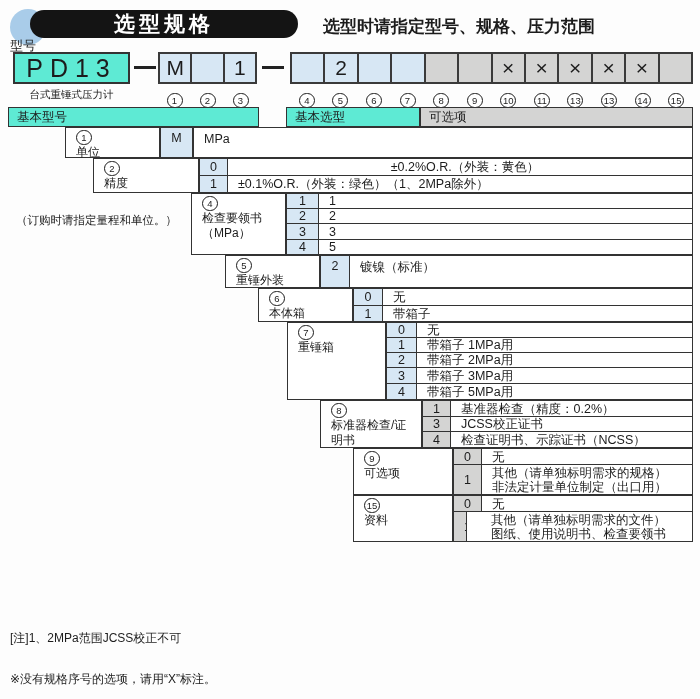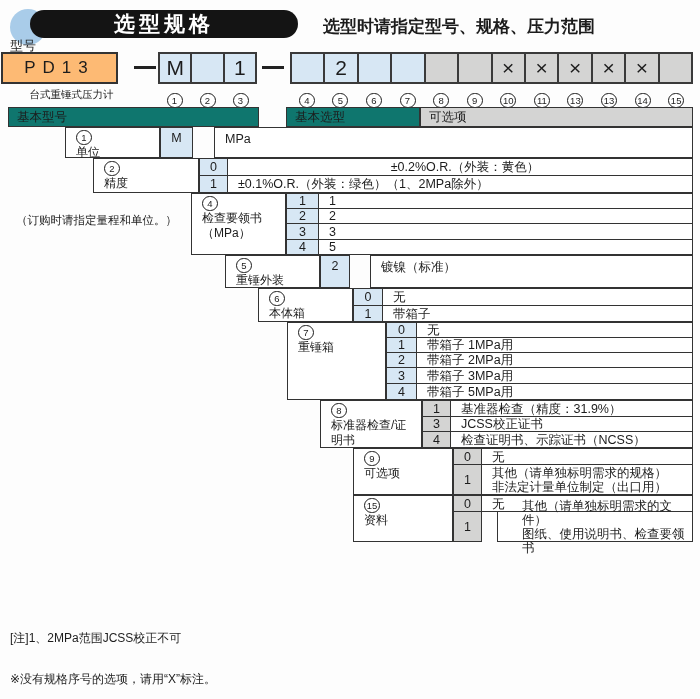--- a/index.html
+++ b/index.html
@@ -8,52 +8,52 @@
   .abs{position:absolute;}
 
   
   .hdr-circle{left:10px;top:9px;width:36px;height:36px;border-radius:50%;background:#a9cce9;z-index:0;}
   .hdr-pill{left:30px;top:10px;width:268px;height:28px;background:#141414;border-radius:14px;z-index:1;
             display:flex;align-items:center;justify-content:center;color:#fff;font-size:21px;font-weight:bold;letter-spacing:4px;}
   .hdr-sub{left:323px;top:15px;font-size:17px;font-weight:bold;}
   .model-lbl{left:10px;top:37px;font-size:13px;}
 
   
-  .pd-box{left:1px;top:52px;width:117px;height:32px;border:2px solid #333;background:#fdba74;box-sizing:border-box;
-          display:flex;align-items:center;justify-content:center;font-size:17px;letter-spacing:7px;font-weight:500;}
+  .pd-box{left:13px;top:52px;width:117px;height:32px;border:2px solid #333;background:#5eead4;box-sizing:border-box;
+          display:flex;align-items:center;justify-content:center;font-size:25px;letter-spacing:7px;font-weight:500;}
   .pd-cap{left:13px;top:88px;width:117px;text-align:center;font-size:10.5px;}
   .dash{height:3px;background:#222;top:66px;}
   .grp{top:52px;height:32px;border:2px solid #3a3a3a;box-sizing:border-box;display:flex;}
   .grp .cell{flex:1;border-left:2px solid #3a3a3a;display:flex;align-items:center;justify-content:center;
              font-size:21px;}
   .grp .cell:first-child{border-left:none;}
   .bg-blue{background:#d7e7f4;}
   .bg-gray{background:#d4d4d3;}
   .numrow{top:93px;display:flex;}
   .numrow .ncell{flex:1;display:flex;justify-content:center;}
   .circ{display:inline-block;min-width:12px;height:13px;padding:0 1px;border:1px solid #1c1c1c;border-radius:8px;
         font-size:9.5px;line-height:13px;text-align:center;background:#fff;}
 
   
-  .thbox{top:107px;height:20px;border:1.5px solid #333;box-sizing:border-box;background:#0f766e;
+  .thbox{top:107px;height:20px;border:1.5px solid #333;box-sizing:border-box;background:#5eead4;
          font-size:12.5px;display:flex;align-items:center;padding-left:8px;}
   .thbox.gray{background:#d4d4d3;}
 
   
   .band{left:0;width:693px;}
   .lblbox{position:absolute;top:0;bottom:0;border:1px solid #333;background:#fff;box-sizing:border-box;
           padding:2px 4px 0 10px;font-size:12px;line-height:15px;}
   .opt{position:absolute;left:0;right:0;}
   .code{position:absolute;top:0;bottom:0;border:1px solid #333;box-sizing:border-box;
         display:flex;justify-content:center;align-items:center;font-size:12.5px;}
   .val{position:absolute;top:0;bottom:0;right:0;border:1px solid #333;background:#fff;box-sizing:border-box;
        display:flex;flex-direction:column;justify-content:center;padding-left:10px;font-size:12.5px;line-height:14px;}
   .align-top .code,{align-items:flex-start;}
   .opt.align-top .code{align-items:flex-start;padding-top:3px;}
-  .opt.align-top .val{justify-content:flex-start;padding-top:4px;margin-left:21px;}
+  .opt.align-top .val{justify-content:flex-start;padding-top:4px;}
 
   .side-note{left:16px;top:213px;font-size:11.5px;}
   .note{left:10px;font-size:12px;}
 </style>
 </head>
 <body>
 
 <div class="page">
 
   <div class="abs hdr-circle"></div>
@@ -278,21 +278,21 @@
   </div>
 
   <div class="abs band" style="top:400px;height:48px;">
     <div class="lblbox" style="left:320px;width:102px;">
       <span class="circ">8</span><br>
       <span>标准器检查/证明书</span>
     </div>
     <div class="opt" style="top:0;height:17px;">
       <div class="code bg-gray" style="left:422px;width:29px;">1</div>
       <div class="val" style="left:450px;">
-          <div>基准器检查（精度：31.9%）</div>
+          <div>基准器检查（精度：0.2%）</div>
         </div>
     </div>
     <div class="opt" style="top:16px;height:16px;">
       <div class="code bg-gray" style="left:422px;width:29px;">3</div>
       <div class="val" style="left:450px;">
           <div>JCSS校正证书</div>
         </div>
     </div>
     <div class="opt" style="top:31px;height:17px;">
       <div class="code bg-gray" style="left:422px;width:29px;">4</div>
@@ -328,21 +328,21 @@
       <span>资料</span>
     </div>
     <div class="opt" style="top:0;height:17px;">
       <div class="code bg-gray" style="left:453px;width:29px;">0</div>
       <div class="val" style="left:481px;">
           <div>无</div>
         </div>
     </div>
     <div class="opt" style="top:16px;height:31px;">
       <div class="code bg-gray" style="left:453px;width:29px;">1</div>
-      <div class="val" style="left:497px;padding-left:24px;">
+      <div class="val" style="left:466px;padding-left:24px;">
         <div>其他（请单独标明需求的文件）</div>
         <div>图纸、使用说明书、检查要领书</div>
       </div>
     </div>
   </div>
 
   <div class="abs side-note">（订购时请指定量程和单位。）</div>
 
   <div class="abs note" style="top:630px;">[注]1、2MPa范围JCSS校正不可</div>
   <div class="abs note" style="top:671px;">※没有规格序号的选项，请用“X”标注。</div>

